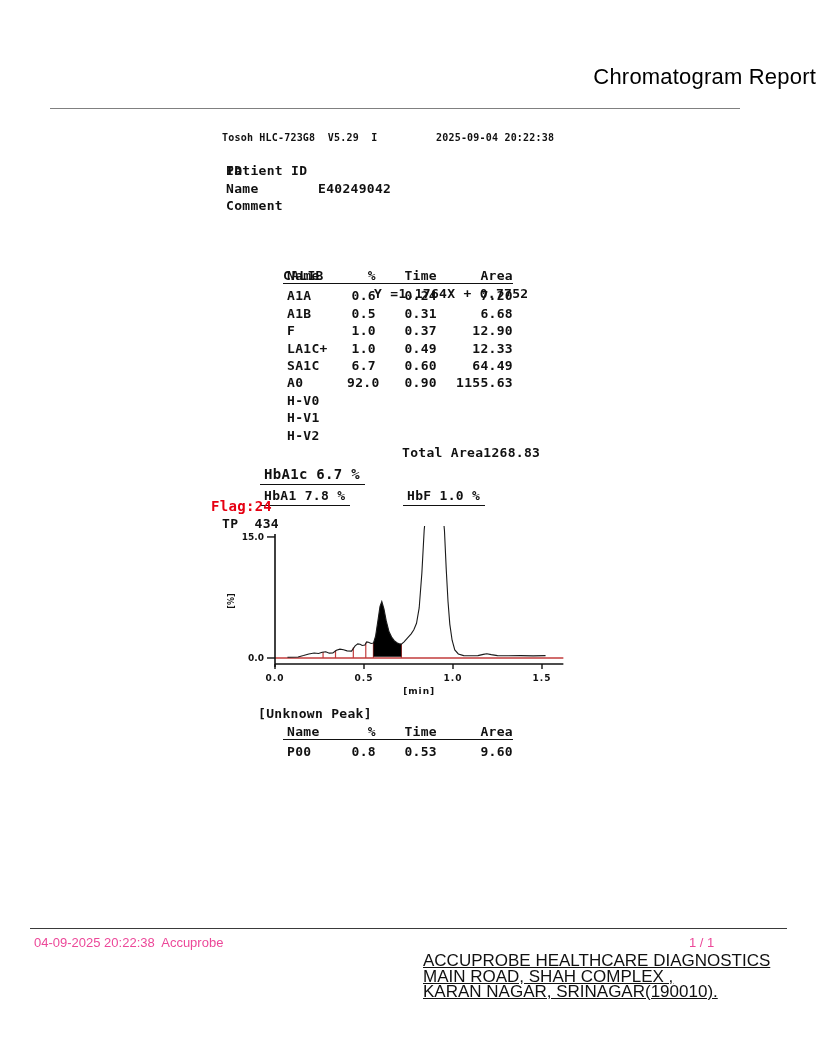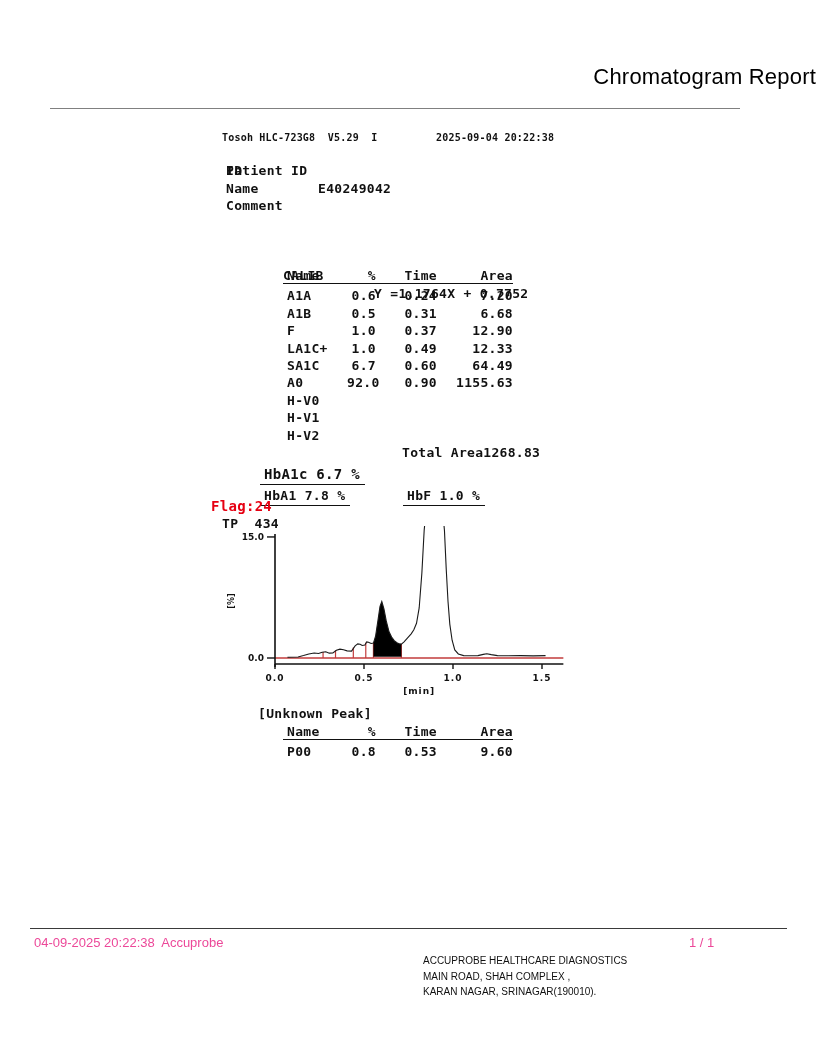--- a/index.html
+++ b/index.html
@@ -27,21 +27,21 @@
   .c-pct {width:29px;text-align:right;}
   .c-time{width:61px;text-align:right;}
   .c-area{width:76px;text-align:right;}
   .thead{border-bottom:1.6px solid #111;height:16px;margin-bottom:3px;}
   .total-row{display:flex;width:226px;}
   .total-lbl{margin-left:119px;white-space:pre;}
   .total-val{flex:1;text-align:right;white-space:pre;}
   .uline{border-bottom:1.4px solid #111;padding:0 5px 1px 4px;}
   .red{color:#e60012;}
   .footer-text{font-size:13px;color:#ec4899;}
-  .addr{font-size:10px;line-height:15.6px;color:#111;}
+  .addr{font-size:17px;line-height:15.6px;color:#111;text-decoration:underline;}
   svg text{font-family:"DejaVu Sans","Liberation Sans",sans-serif;}
 </style>
 </head>
 <body>
 
 <div class="page">
 
   <div class="abs title" style="top:64px;left:0;text-align:right;">Chromatogram Report</div>
   <div class="abs rule" style="top:108px;left:50px;width:690px;"></div>
 

